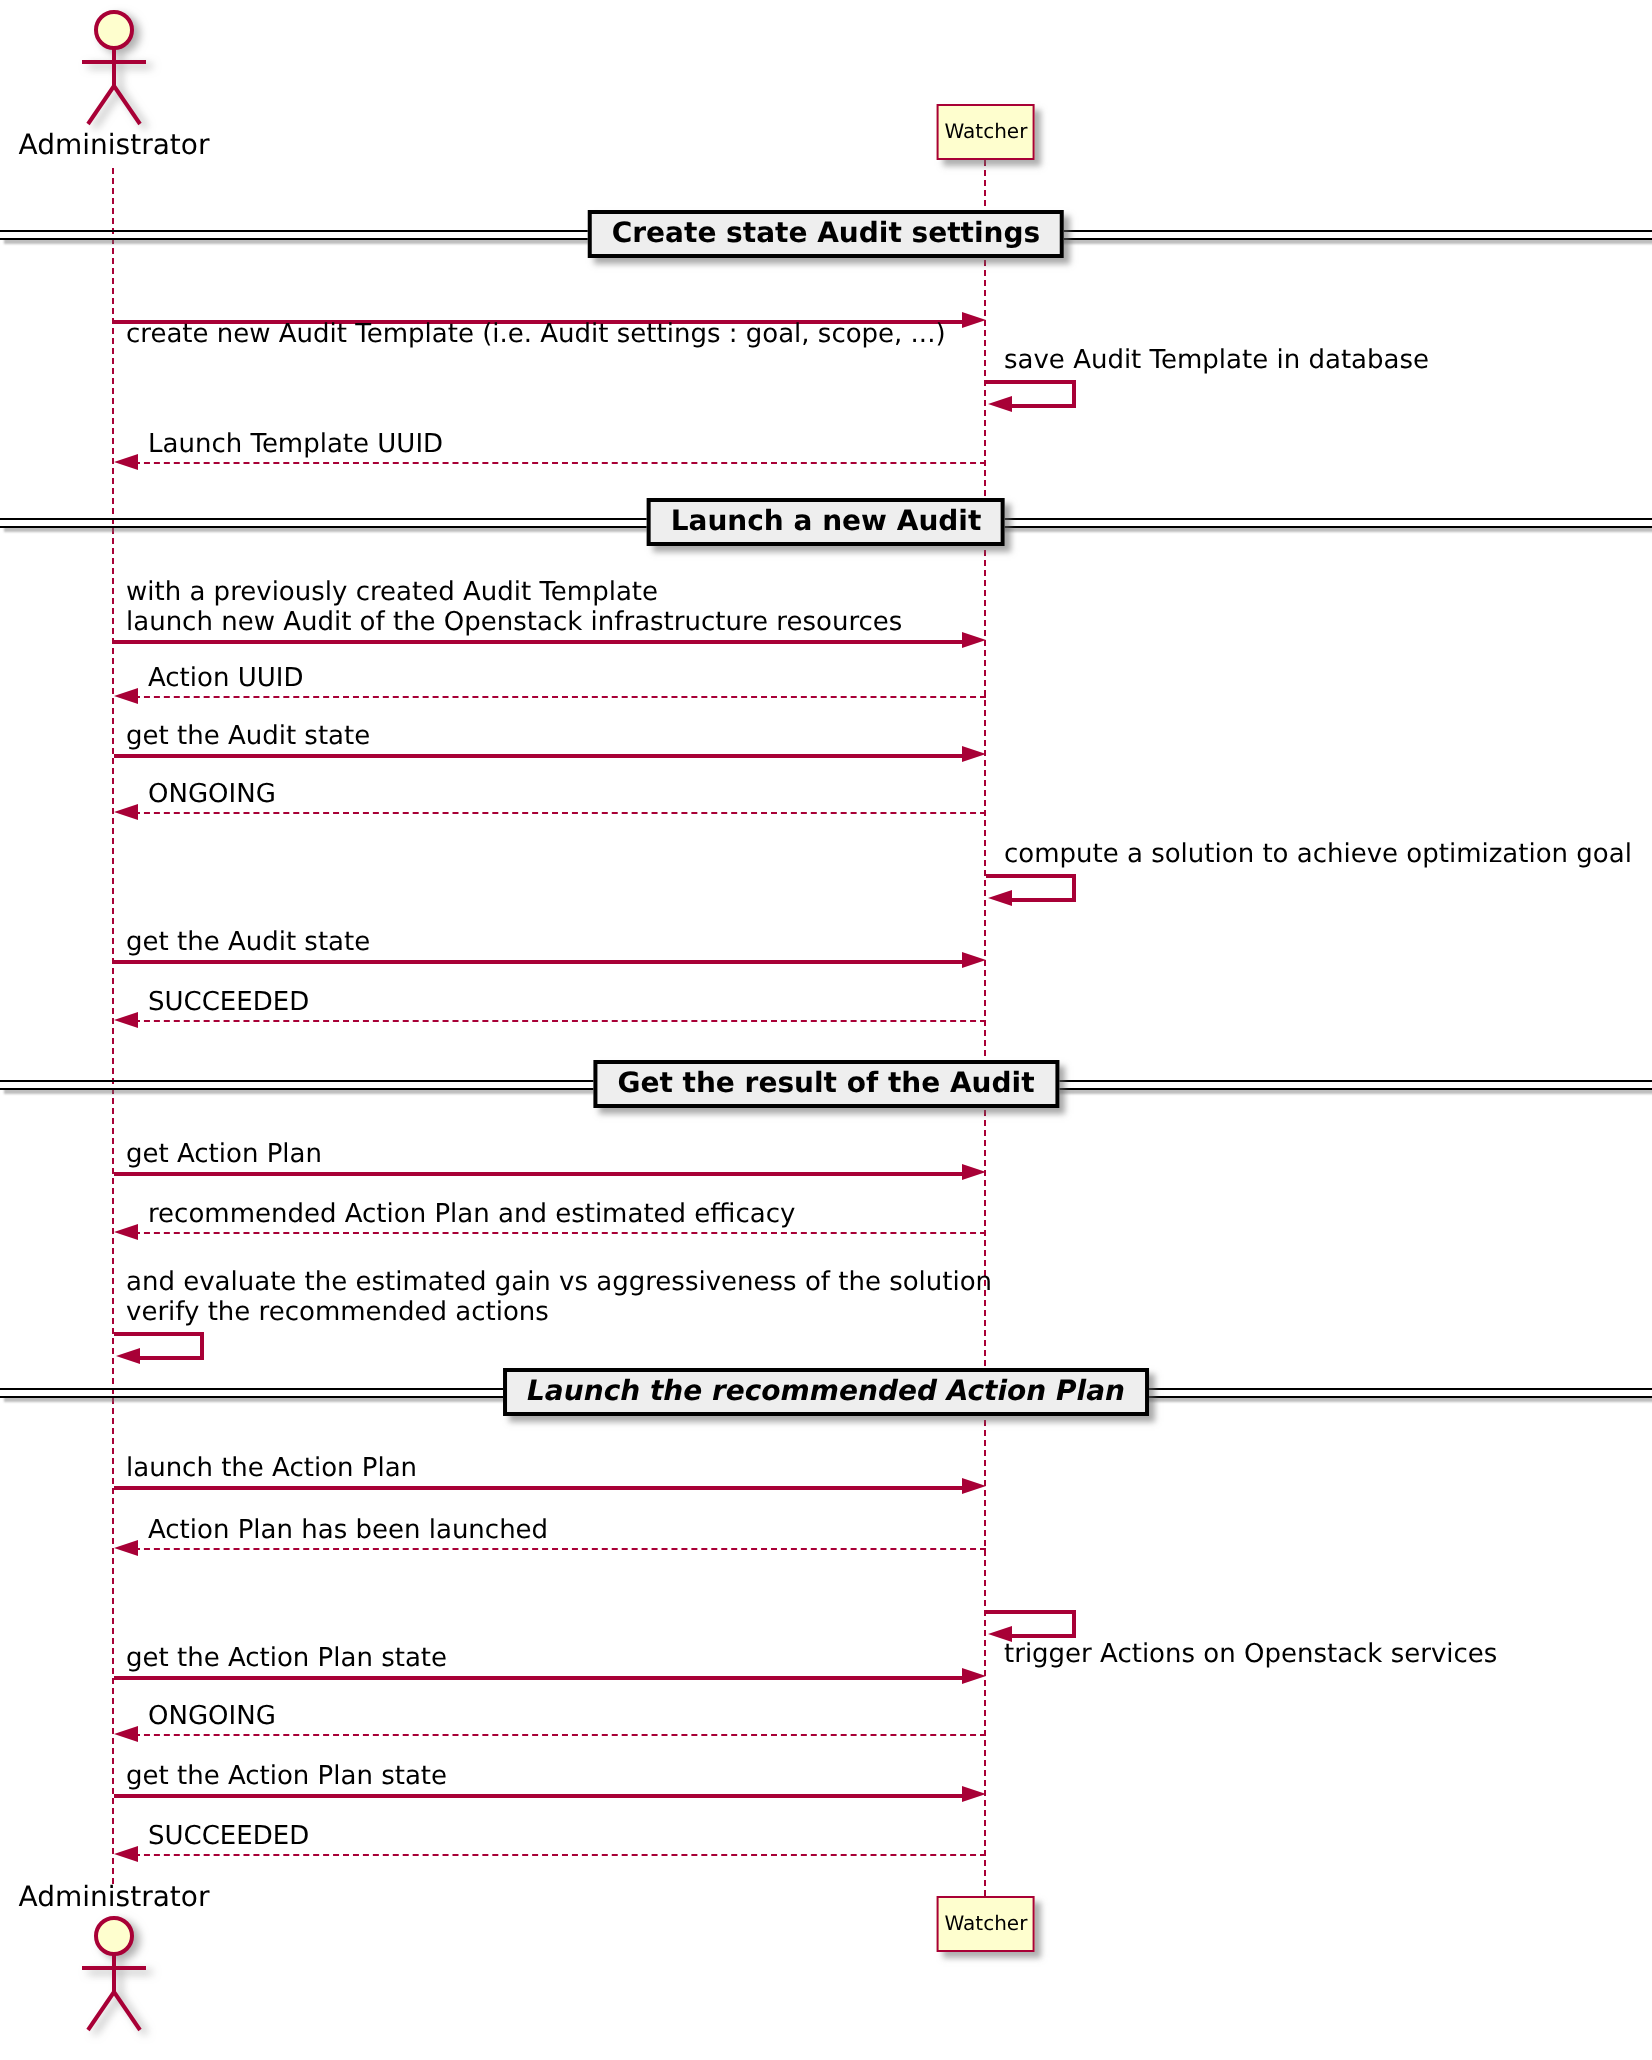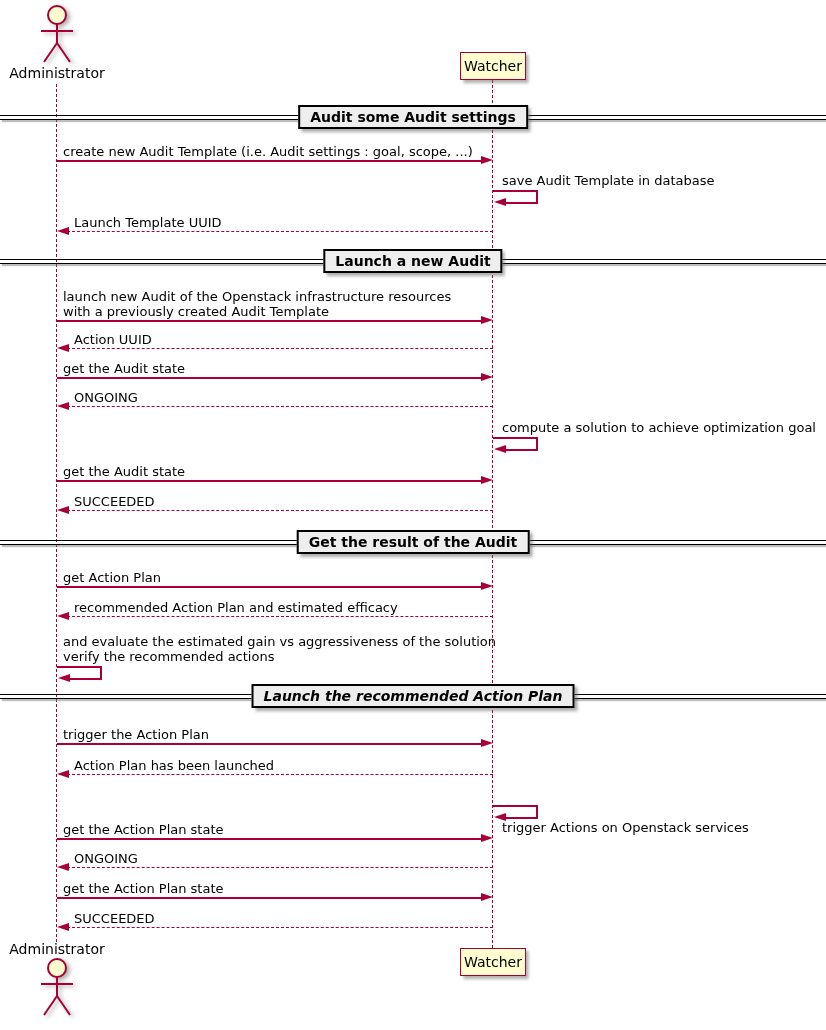--- a/index.html
+++ b/index.html
@@ -12,21 +12,21 @@
   }
   html,body{margin:0;padding:0;background:var(--background);}
   #stage{position:relative;width:826px;height:1030px;overflow:hidden;background:var(--background);
          font-family:"DejaVu Sans","Liberation Sans",sans-serif;color:var(--text);}
   .pgroup{position:absolute;width:120px;display:flex;flex-direction:column;align-items:center;z-index:4;}
   .plabel{font-size:14px;line-height:15px;white-space:nowrap;color:var(--text);}
   .actor-svg{filter:drop-shadow(3px 2px 2px rgba(110,110,110,.55));}
   .pbox{position:absolute;box-sizing:border-box;height:28px;z-index:4;
         background:var(--participant-fill);border:1.8px solid var(--accent);
         display:flex;align-items:center;justify-content:center;
-        font-size:14px;padding:0 3px;white-space:nowrap;
+        font-size:10px;padding:0 3px;white-space:nowrap;
         box-shadow:3px 3px 3px rgba(110,110,110,.55);}
   .lifeline{position:absolute;width:0;border-left:1.6px dashed var(--accent);z-index:1;}
   .evt{position:absolute;left:0;top:0;width:0;height:0;z-index:3;}
   .msg-label{position:absolute;font-size:13px;line-height:15px;white-space:nowrap;color:var(--text);}
   .hline{position:absolute;height:1.6px;background:var(--accent);}
   .dline{position:absolute;height:0;border-top:1.6px dashed var(--accent);}
   .vline{position:absolute;width:1.6px;background:var(--accent);}
   .ah-r{position:absolute;width:0;height:0;border-top:4.5px solid transparent;
         border-bottom:4.5px solid transparent;border-left:12px solid var(--accent);}
   .ah-l{position:absolute;width:0;height:0;border-top:4.5px solid transparent;
@@ -67,26 +67,26 @@
       <line x1="22" y1="39" x2="35" y2="58" style="stroke:var(--accent);stroke-width:2"></line>
     </svg>
   </div>
 
   <div class="pbox" id="watcher-bottom" style="left: 493px; top: 948px; transform: translateX(-50%);">Watcher</div>
 
 <div class="lifeline" style="left: 56px; top: 84px; height: 858px;"></div>
     <div class="lifeline" style="left: 492px; top: 80px; height: 868px;"></div>
     <div class="evt">
       <div class="div-track" style="top: 115px;"></div>
-      <div class="div-box" style="top: 105px;">Audit some Audit settings</div>
+      <div class="div-box" style="top: 105px;">Create state Audit settings</div>
     </div>
     <div class="evt">
       <div class="hline" style="left: 57px; width: 426px; top: 160px;"></div>
       <div class="ah-r" style="left: 481px; top: 156px;"></div>
-      <div class="msg-label" style="left: 63px; top: 144px;">
+      <div class="msg-label" style="left: 63px; top: 160px;">
         <div>create new Audit Template (i.e. Audit settings : goal, scope, ...)</div>
       </div>
     </div>
     <div class="evt">
       <div class="hline" style="left: 493px; width: 45px; top: 190px;"></div>
       <div class="vline" style="left: 536.4px; top: 190px; height: 13px;"></div>
       <div class="hline" style="left: 504px; width: 34px; top: 202px;"></div>
       <div class="ah-l" style="left: 494px; top: 198px;"></div>
       <div class="msg-label" style="left: 502px; top: 173px;">
         <div>save Audit Template in database</div>
@@ -100,22 +100,22 @@
       </div>
     </div>
     <div class="evt">
       <div class="div-track" style="top: 259px;"></div>
       <div class="div-box" style="top: 249px;">Launch a new Audit</div>
     </div>
     <div class="evt">
       <div class="hline" style="left: 57px; width: 426px; top: 320px;"></div>
       <div class="ah-r" style="left: 481px; top: 316px;"></div>
       <div class="msg-label" style="left: 63px; top: 289px;">
+        <div>with a previously created Audit Template</div>
         <div>launch new Audit of the Openstack infrastructure resources</div>
-        <div>with a previously created Audit Template</div>
       </div>
     </div>
     <div class="evt">
       <div class="dline" style="left: 67px; width: 426px; top: 348px;"></div>
       <div class="ah-l" style="left: 57px; top: 344px;"></div>
       <div class="msg-label" style="left: 74px; top: 332px;">
         <div>Action UUID</div>
       </div>
     </div>
     <div class="evt">
@@ -184,21 +184,21 @@
       </div>
     </div>
     <div class="evt">
       <div class="div-track" style="top: 694px;"></div>
       <div class="div-box" style="top: 684px; font-style: italic;">Launch the recommended Action Plan</div>
     </div>
     <div class="evt">
       <div class="hline" style="left: 57px; width: 426px; top: 743px;"></div>
       <div class="ah-r" style="left: 481px; top: 739px;"></div>
       <div class="msg-label" style="left: 63px; top: 727px;">
-        <div>trigger the Action Plan</div>
+        <div>launch the Action Plan</div>
       </div>
     </div>
     <div class="evt">
       <div class="dline" style="left: 67px; width: 426px; top: 774px;"></div>
       <div class="ah-l" style="left: 57px; top: 770px;"></div>
       <div class="msg-label" style="left: 74px; top: 758px;">
         <div>Action Plan has been launched</div>
       </div>
     </div>
     <div class="evt">

